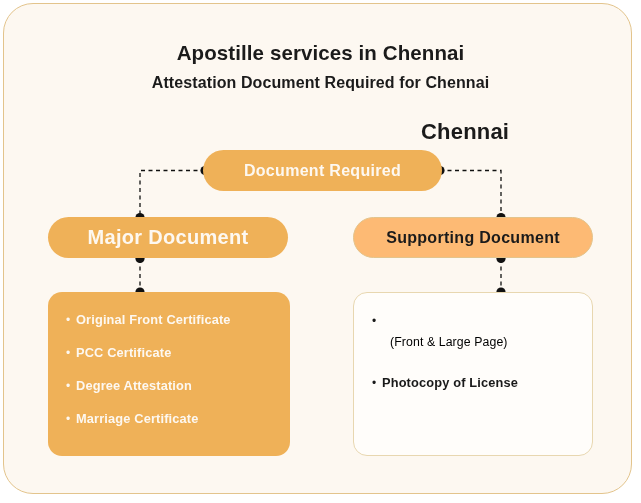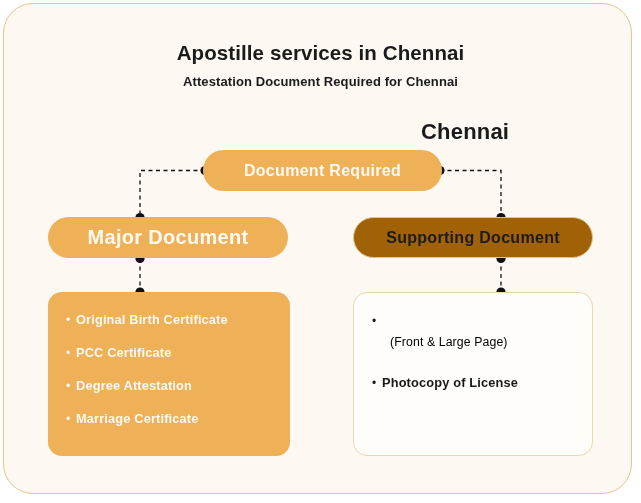--- a/index.html
+++ b/index.html
@@ -44,21 +44,21 @@
     color: #1b1b1b;
     font-weight: bold;
     letter-spacing: 0.1px;
   }
   .title-line1 {
     top: 41px;
     font-size: 20.5px;
   }
   .title-line2 {
     top: 74px;
-    font-size: 13px;
+    font-size: 16px;
   }
 
   .city-label {
     position: absolute;
     left: 421px;
     top: 119px;
     font-size: 22px;
     font-weight: 600;
     color: #1b1b1b;
     letter-spacing: 0.2px;
@@ -74,21 +74,21 @@
     border-radius: 999px;
     font-weight: bold;
     letter-spacing: 0.3px;
     text-align: right;
   }
   .pill-orange {
     background: #EFB158;
     color: #FDF8F1;
   }
   .pill-outline {
-    background: #a16207;
+    background: #fdba74;
     color: #1b1b1b;
     border: 1.3px solid #E3C48C;
   }
 
   #box-document-required {
     left: 203px;
     top: 150px;
     width: 239px;
     height: 41px;
     font-size: 16px;
@@ -217,21 +217,21 @@
     <span>Major Document</span>
   </div>
 
   <div class="pill pill-outline" id="box-supporting-document">
     <span>Supporting Document</span>
   </div>
 
   <div class="panel" id="panel-major">
     <div class="bullet-row">
       <span class="bullet-dot">•</span>
-      <span class="bullet-text">Original Birth Certificate</span>
+      <span class="bullet-text">Original Front Certificate</span>
     </div>
     <div class="bullet-row">
       <span class="bullet-dot">•</span>
       <span class="bullet-text">PCC Certificate</span>
     </div>
     <div class="bullet-row">
       <span class="bullet-dot">•</span>
       <span class="bullet-text">Degree Attestation</span>
     </div>
     <div class="bullet-row">

